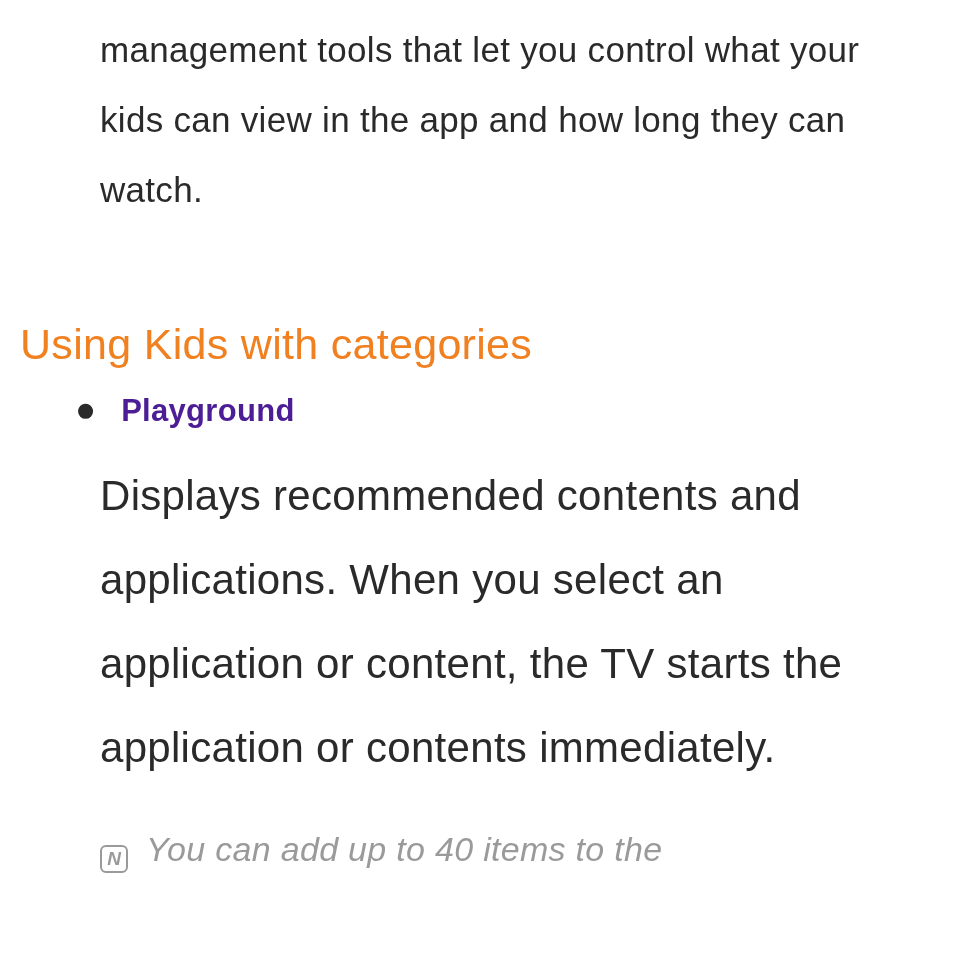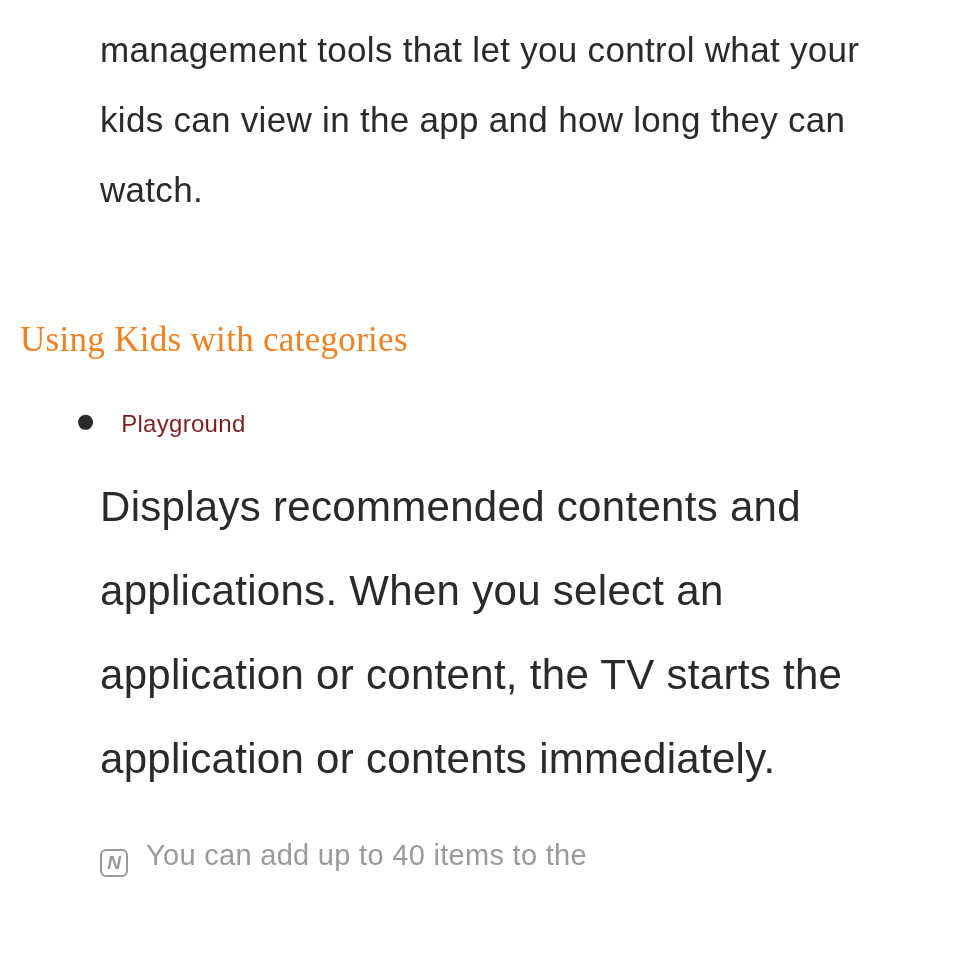--- a/index.html
+++ b/index.html
@@ -21,45 +21,44 @@
     }
     .intro-text {
       font-size: 35px;
       color: #2a2a2a;
       line-height: 2.0;
       letter-spacing: 0.3px;
       padding-top: 15px;
       padding-bottom: 30px;
     }
     .section-heading {
-      font-size: 35px;
+      font-size: 43px;
       color: #f08020;
       font-weight: 400;
       margin-left: -80px;
       margin-top: 65px;
-      margin-bottom: 40px;
+      margin-bottom: 20px;
       letter-spacing: 0.3px;
-      font-family: Liberation Serif, serif;
     }
     .bullet-item {
       display: flex;
       align-items: baseline;
       margin-bottom: 25px;
     }
     .bullet-dot {
       font-size: 35px;
       color: #2a2a2a;
       margin-left: -25px;
       margin-right: 25px;
       flex-shrink: 0;
     }
     .subheading {
-      font-size: 24px;
-      color: #7f1d1d;
-      font-weight: 400;
+      font-size: 31px;
+      color: #4c1d95;
+      font-weight: 700;
       letter-spacing: 0.3px;
     }
     .body-text {
       font-size: 42px;
       color: #2a2a2a;
       line-height: 2.0;
       letter-spacing: 0.3px;
       margin-bottom: 25px;
     }
     .note-row {
@@ -77,24 +76,25 @@
       color: #9a9a9a;
       font-size: 19px;
       font-weight: bold;
       font-style: italic;
       margin-right: 18px;
       flex-shrink: 0;
       position: relative;
       top: 4px;
     }
     .note-text {
-      font-size: 29px;
+      font-size: 34px;
       color: #9a9a9a;
       line-height: 2.0;
       letter-spacing: 0.3px;
+      font-style: italic;
     }
   </style>
 </head>
 <body>
 
 <div class="content">
   <div class="intro-text">management tools that let you control what your kids can view in the app and how long they can watch.</div>
 
   <div class="section-heading">Using Kids with categories</div>
 

